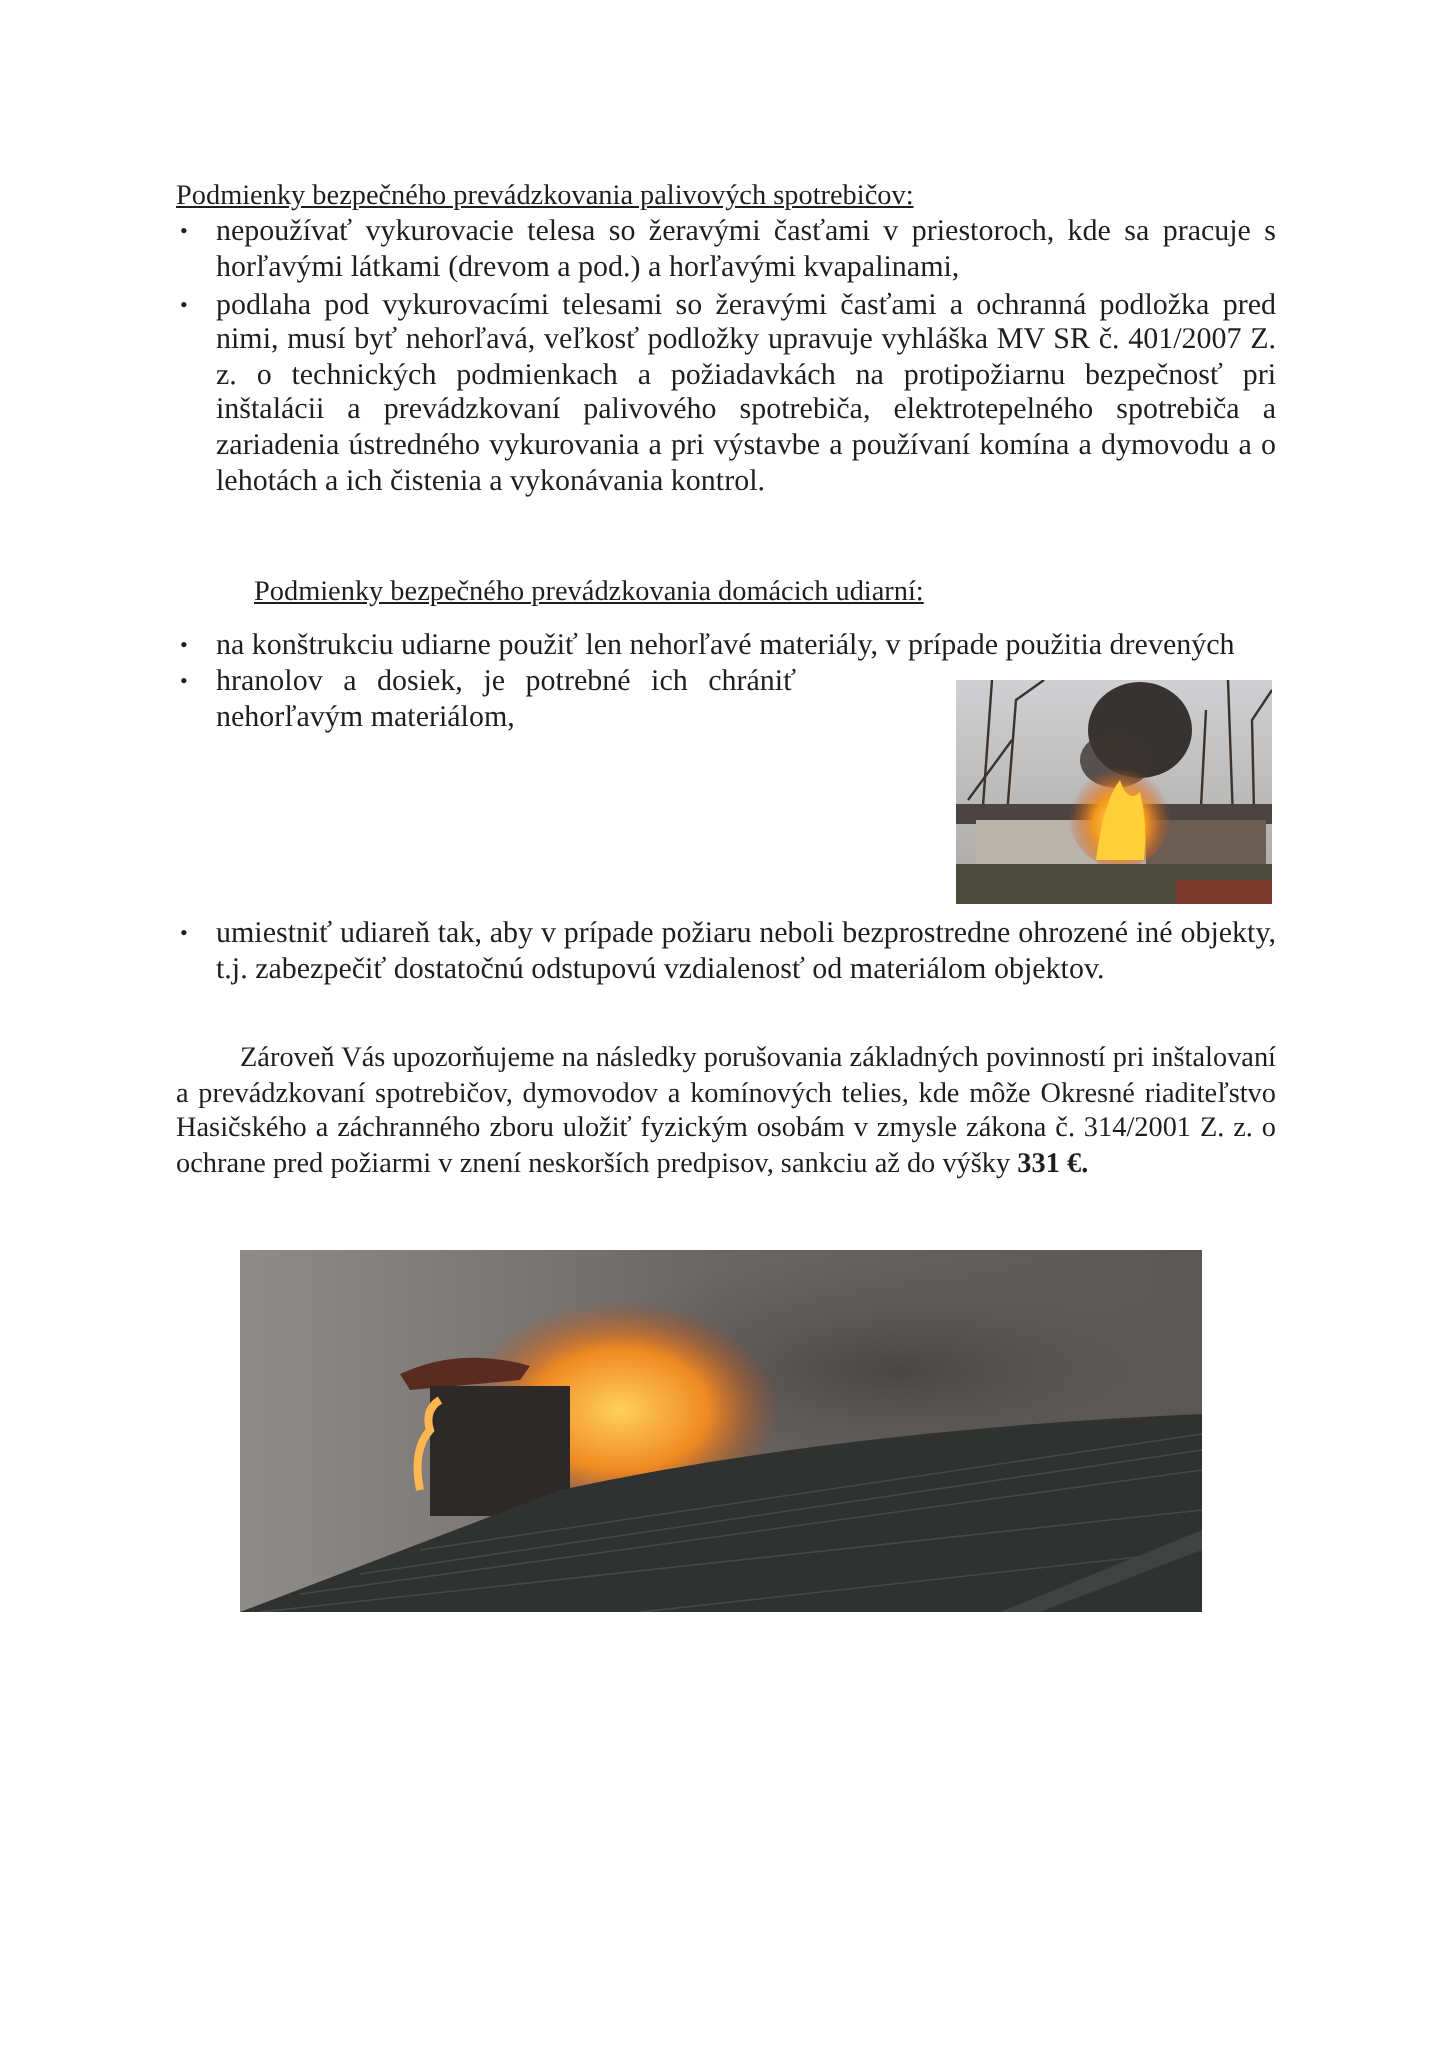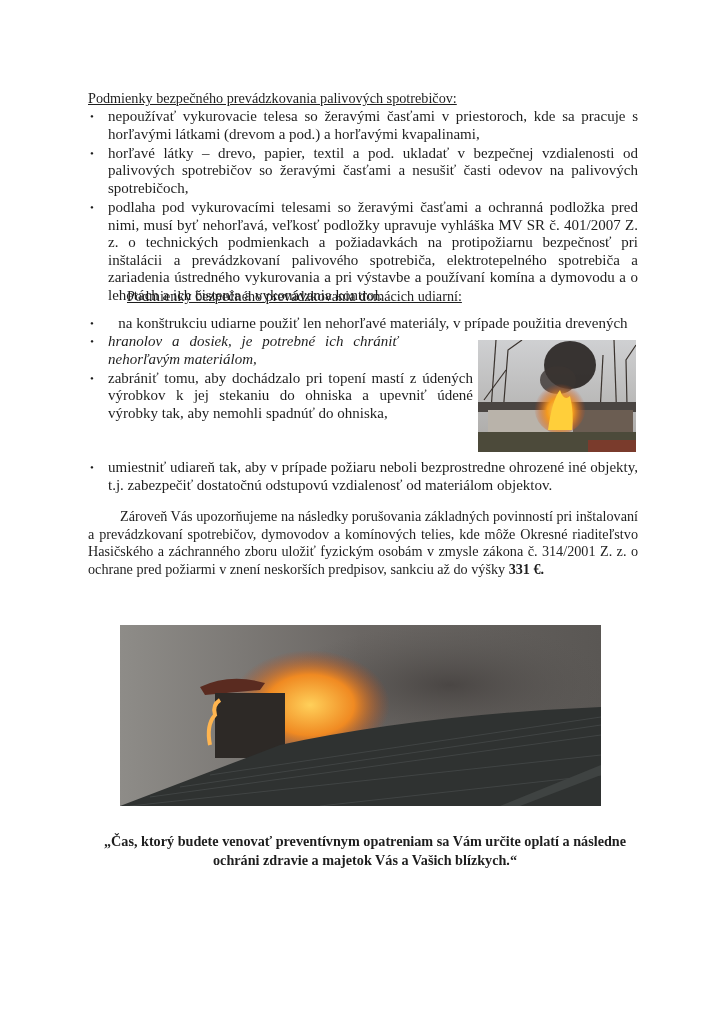--- a/index.html
+++ b/index.html
@@ -7,48 +7,46 @@
          font-family: "Liberation Serif", "DejaVu Serif", serif; color: #1e1e1e; }
   .page { position: absolute; left: 0; top: 0; width: 632px; height: 1024px; }
   .heading { position: absolute; left: 88px; font-size: 14.2px; text-decoration: underline; white-space: nowrap; }
   ul.bullets { position: absolute; margin: 0; padding: 0; list-style: none; }
   ul.bullets li { position: relative; padding-left: 20px; font-size: 15px; line-height: 17.6px; text-align: justify; margin: 0 0 1.5px 0; }
   ul.bullets li::before { content: "\2022"; position: absolute; left: 2px; top: 0; font-size: 11px; }
   #list1 { left: 88px; top: 108px; width: 550px; }
   #list2a { left: 88px; top: 315px; width: 550px; }
   #list2b { left: 88px; top: 353px; width: 385px; }
   #list2c { left: 88px; top: 459px; width: 550px; }
-  .para { position: absolute; left: 88px; top: 508px; width: 550px; font-size: 14.2px; line-height: 17.6px; text-align: justify; text-indent: 32px; }
+  .para { position: absolute; left: 88px; top: 521px; width: 550px; font-size: 14.2px; line-height: 17.6px; text-align: justify; text-indent: 32px; }
   .para b { font-weight: bold; }
   .quote { position: absolute; left: 95px; top: 832px; width: 540px; font-size: 14.2px; line-height: 18.5px; font-weight: bold; text-align: center; }
   .photo-small { position: absolute; left: 478px; top: 340px; width: 158px; height: 112px; overflow: hidden; }
   .photo-large { position: absolute; left: 120px; top: 625px; width: 481px; height: 181px; overflow: hidden; }
   svg { display: block; }
 </style>
 </head>
 <body>
 
 <div class="page">
 
   <div class="heading" style="top:90px;">Podmienky bezpečného prevádzkovania palivových spotrebičov:</div>
   <ul class="bullets" id="list1">
     <li>nepoužívať vykurovacie telesa so žeravými časťami v priestoroch, kde sa pracuje s horľavými látkami (drevom a pod.) a horľavými kvapalinami,</li>
-    <li>horľavé látky – drevo, papier, textil a pod. ukladať v bezpečnej vzdialenosti od palivových spotrebičov so žeravými časťami a nesušiť časti odevov na palivových spotrebičoch,</li>
     <li>podlaha pod vykurovacími telesami so žeravými časťami a ochranná podložka pred nimi, musí byť nehorľavá, veľkosť podložky upravuje vyhláška MV SR č. 401/2007 Z. z. o technických podmienkach a požiadavkách na protipožiarnu bezpečnosť pri inštalácii a prevádzkovaní palivového spotrebiča, elektrotepelného spotrebiča a zariadenia ústredného vykurovania a pri výstavbe a používaní komína a dymovodu a o lehotách a ich čistenia a vykonávania kontrol.</li>
   </ul>
 
   <div class="heading" style="top:288px;margin-left:39px;">Podmienky bezpečného prevádzkovania domácich udiarní:</div>
   <ul class="bullets" id="list2a">
-    <li style="text-align:center;white-space:nowrap;">na konštrukciu udiarne použiť len nehorľavé materiály, v prípade použitia drevených</li>
+    <li style="text-align:left;white-space:nowrap;">na konštrukciu udiarne použiť len nehorľavé materiály, v prípade použitia drevených</li>
   </ul>
   <ul class="bullets" id="list2b">
-    <li style="list-style:none;margin-top:-20px;font-style:italic;">
+    <li style="list-style:none;margin-top:-20px;">
       <span style="display:block;margin-left:-20px;padding-left:20px;width:290px;">hranolov a dosiek, je potrebné ich chrániť nehorľavým materiálom,</span>
     </li>
-    <li>zabrániť tomu, aby dochádzalo pri topení mastí z údených výrobkov k jej stekaniu do ohniska a upevniť údené výrobky tak, aby nemohli spadnúť do ohniska,</li>
   </ul>
   <ul class="bullets" id="list2c">
     <li>umiestniť udiareň tak, aby v prípade požiaru neboli bezprostredne ohrozené iné objekty, t.j. zabezpečiť dostatočnú odstupovú vzdialenosť od materiálom objektov.</li>
   </ul>
 
   <div class="photo-small">
     <svg width="158" height="112" viewBox="0 0 158 112">
       <defs>
         <linearGradient id="skyS" x1="0" y1="0" x2="0" y2="1">
           <stop offset="0" stop-color="#cfd0d2"></stop>
@@ -115,15 +113,14 @@
         <path d="M30 172 L481 110"></path>
           <path d="M60 162 L481 100"></path>
           <path d="M90 150 L481 92"></path>
         <path d="M10 181 L481 130"></path>
           <path d="M200 181 L481 150"></path>
       </g>
       <path d="M380 181 L481 140 L481 150 L400 181 Z" fill="#3f4342"></path>
     </svg>
   </div>
 
-  <div class="quote">„Čas, ktorý budete venovať preventívnym opatreniam sa Vám určite oplatí a následne ochráni zdravie a majetok Vás a Vašich blízkych.“</div>
 
 </div>
 
 </body></html>

